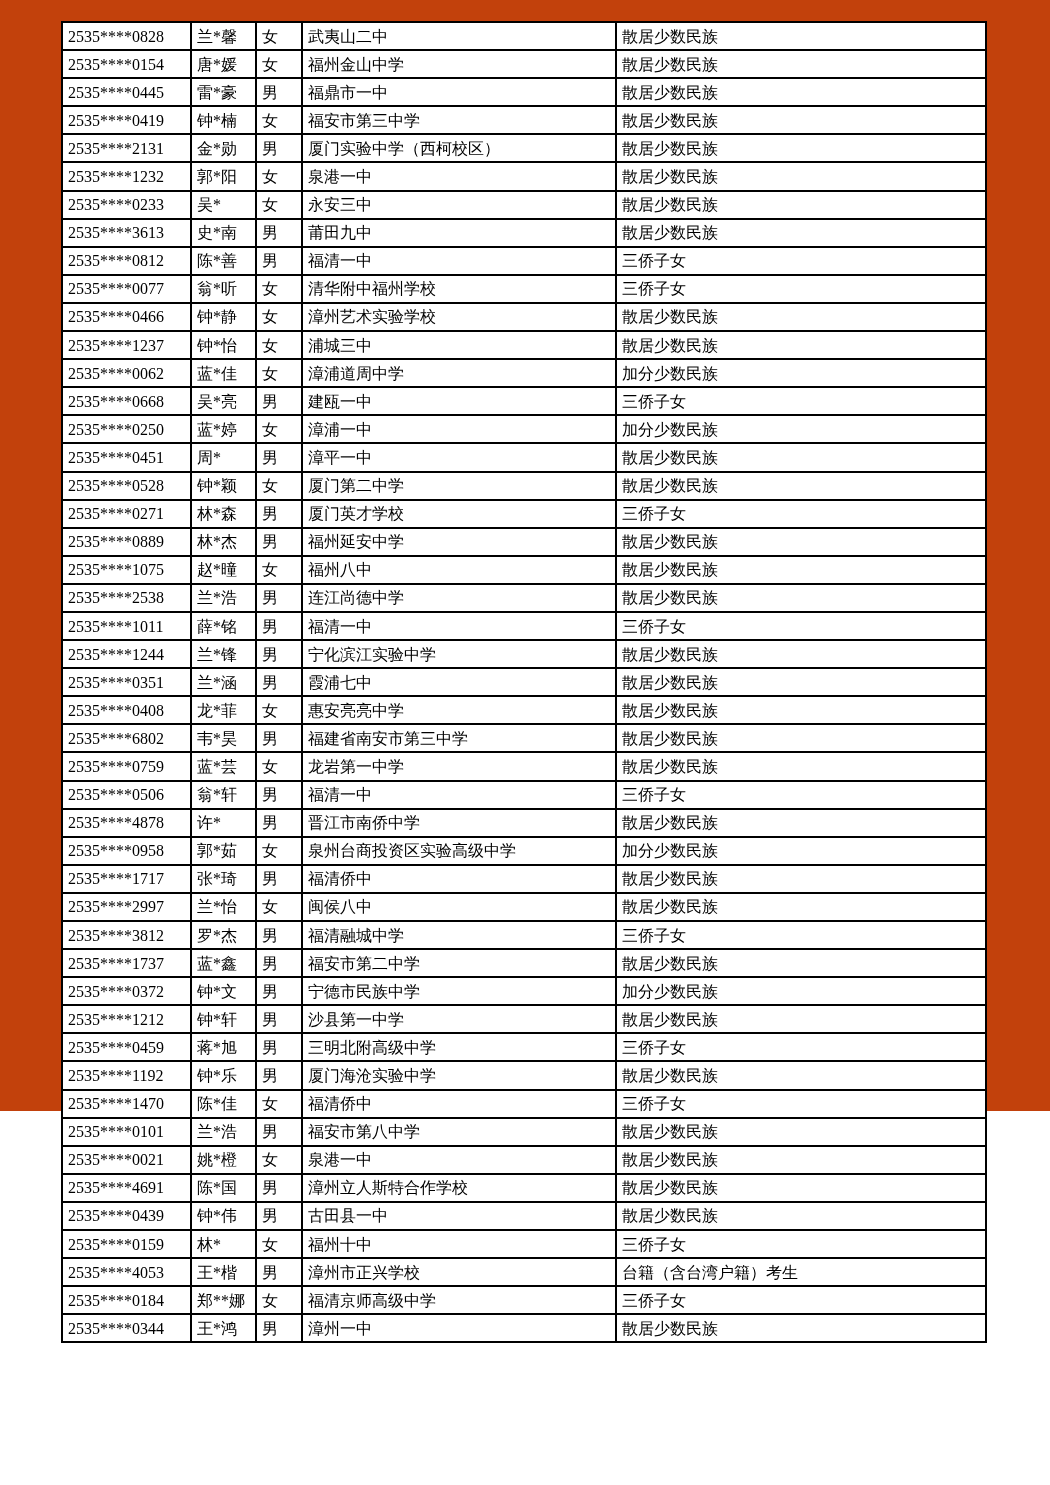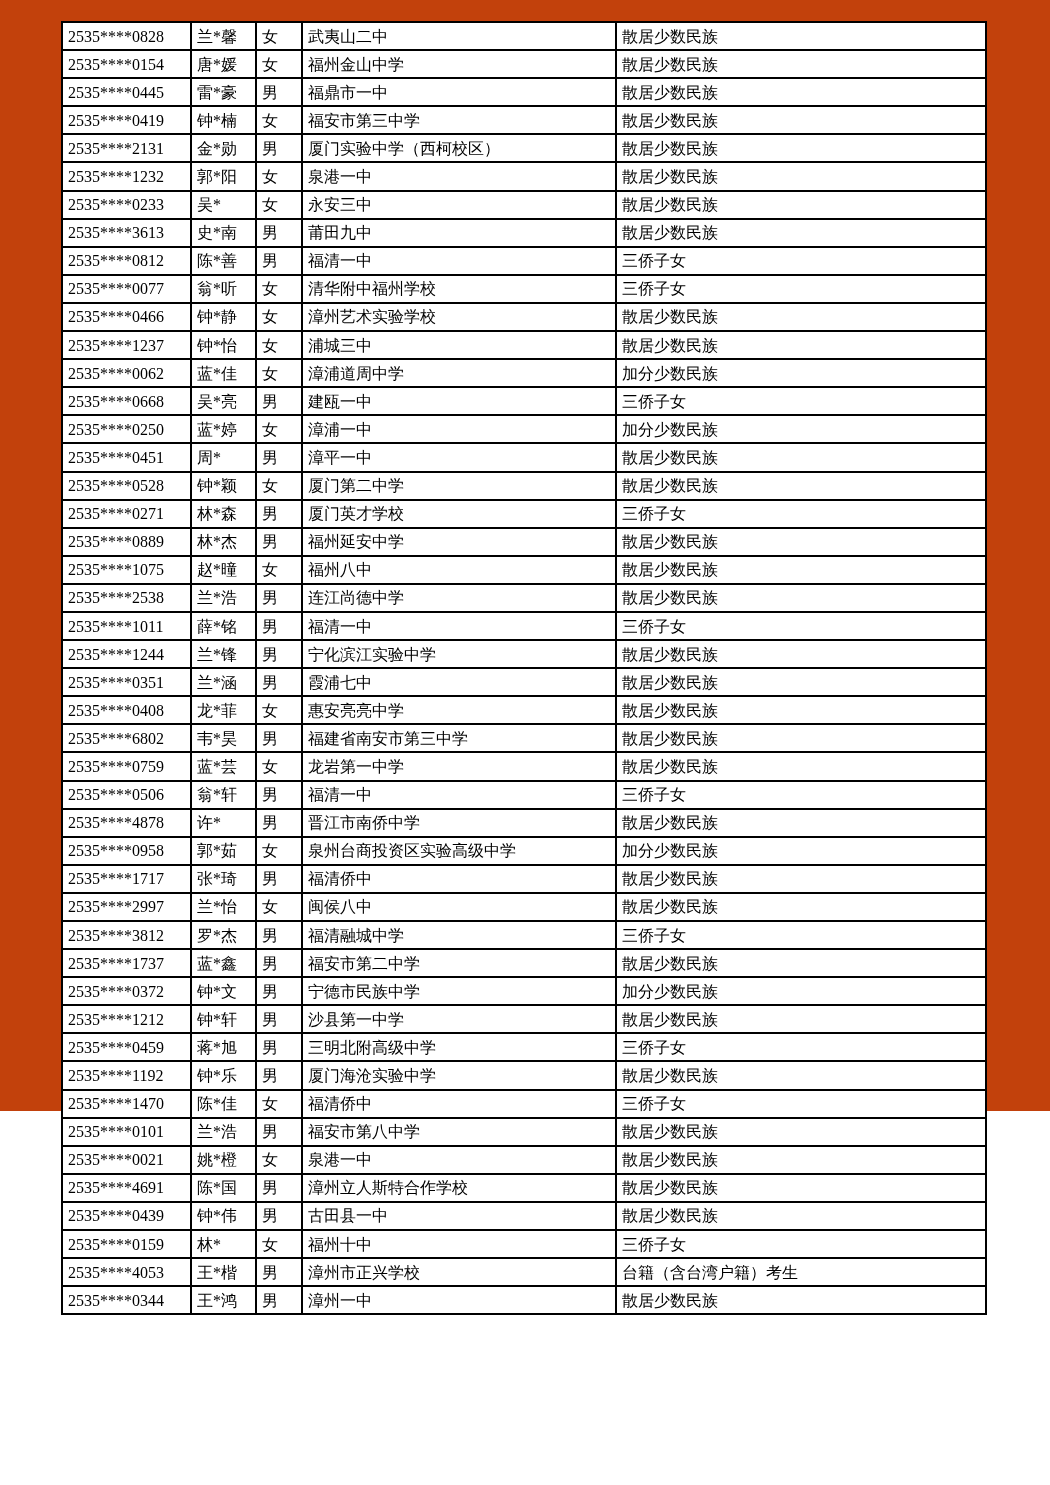--- a/index.html
+++ b/index.html
@@ -365,20 +365,27 @@
           <td>三侨子女</td>
         </tr>
         <tr>
           <td>2535****4053</td>
           <td>王*楷</td>
           <td>男</td>
           <td>漳州市正兴学校</td>
           <td>台籍（含台湾户籍）考生</td>
         </tr>
         <tr>
+          <td>2535****0184</td>
+          <td>郑**娜</td>
+          <td>女</td>
+          <td>福清京师高级中学</td>
+          <td>三侨子女</td>
+        </tr>
+        <tr>
           <td>2535****0344</td>
           <td>王*鸿</td>
           <td>男</td>
           <td>漳州一中</td>
           <td>散居少数民族</td>
         </tr>
       </tbody>
   </table>
 </div>
 

